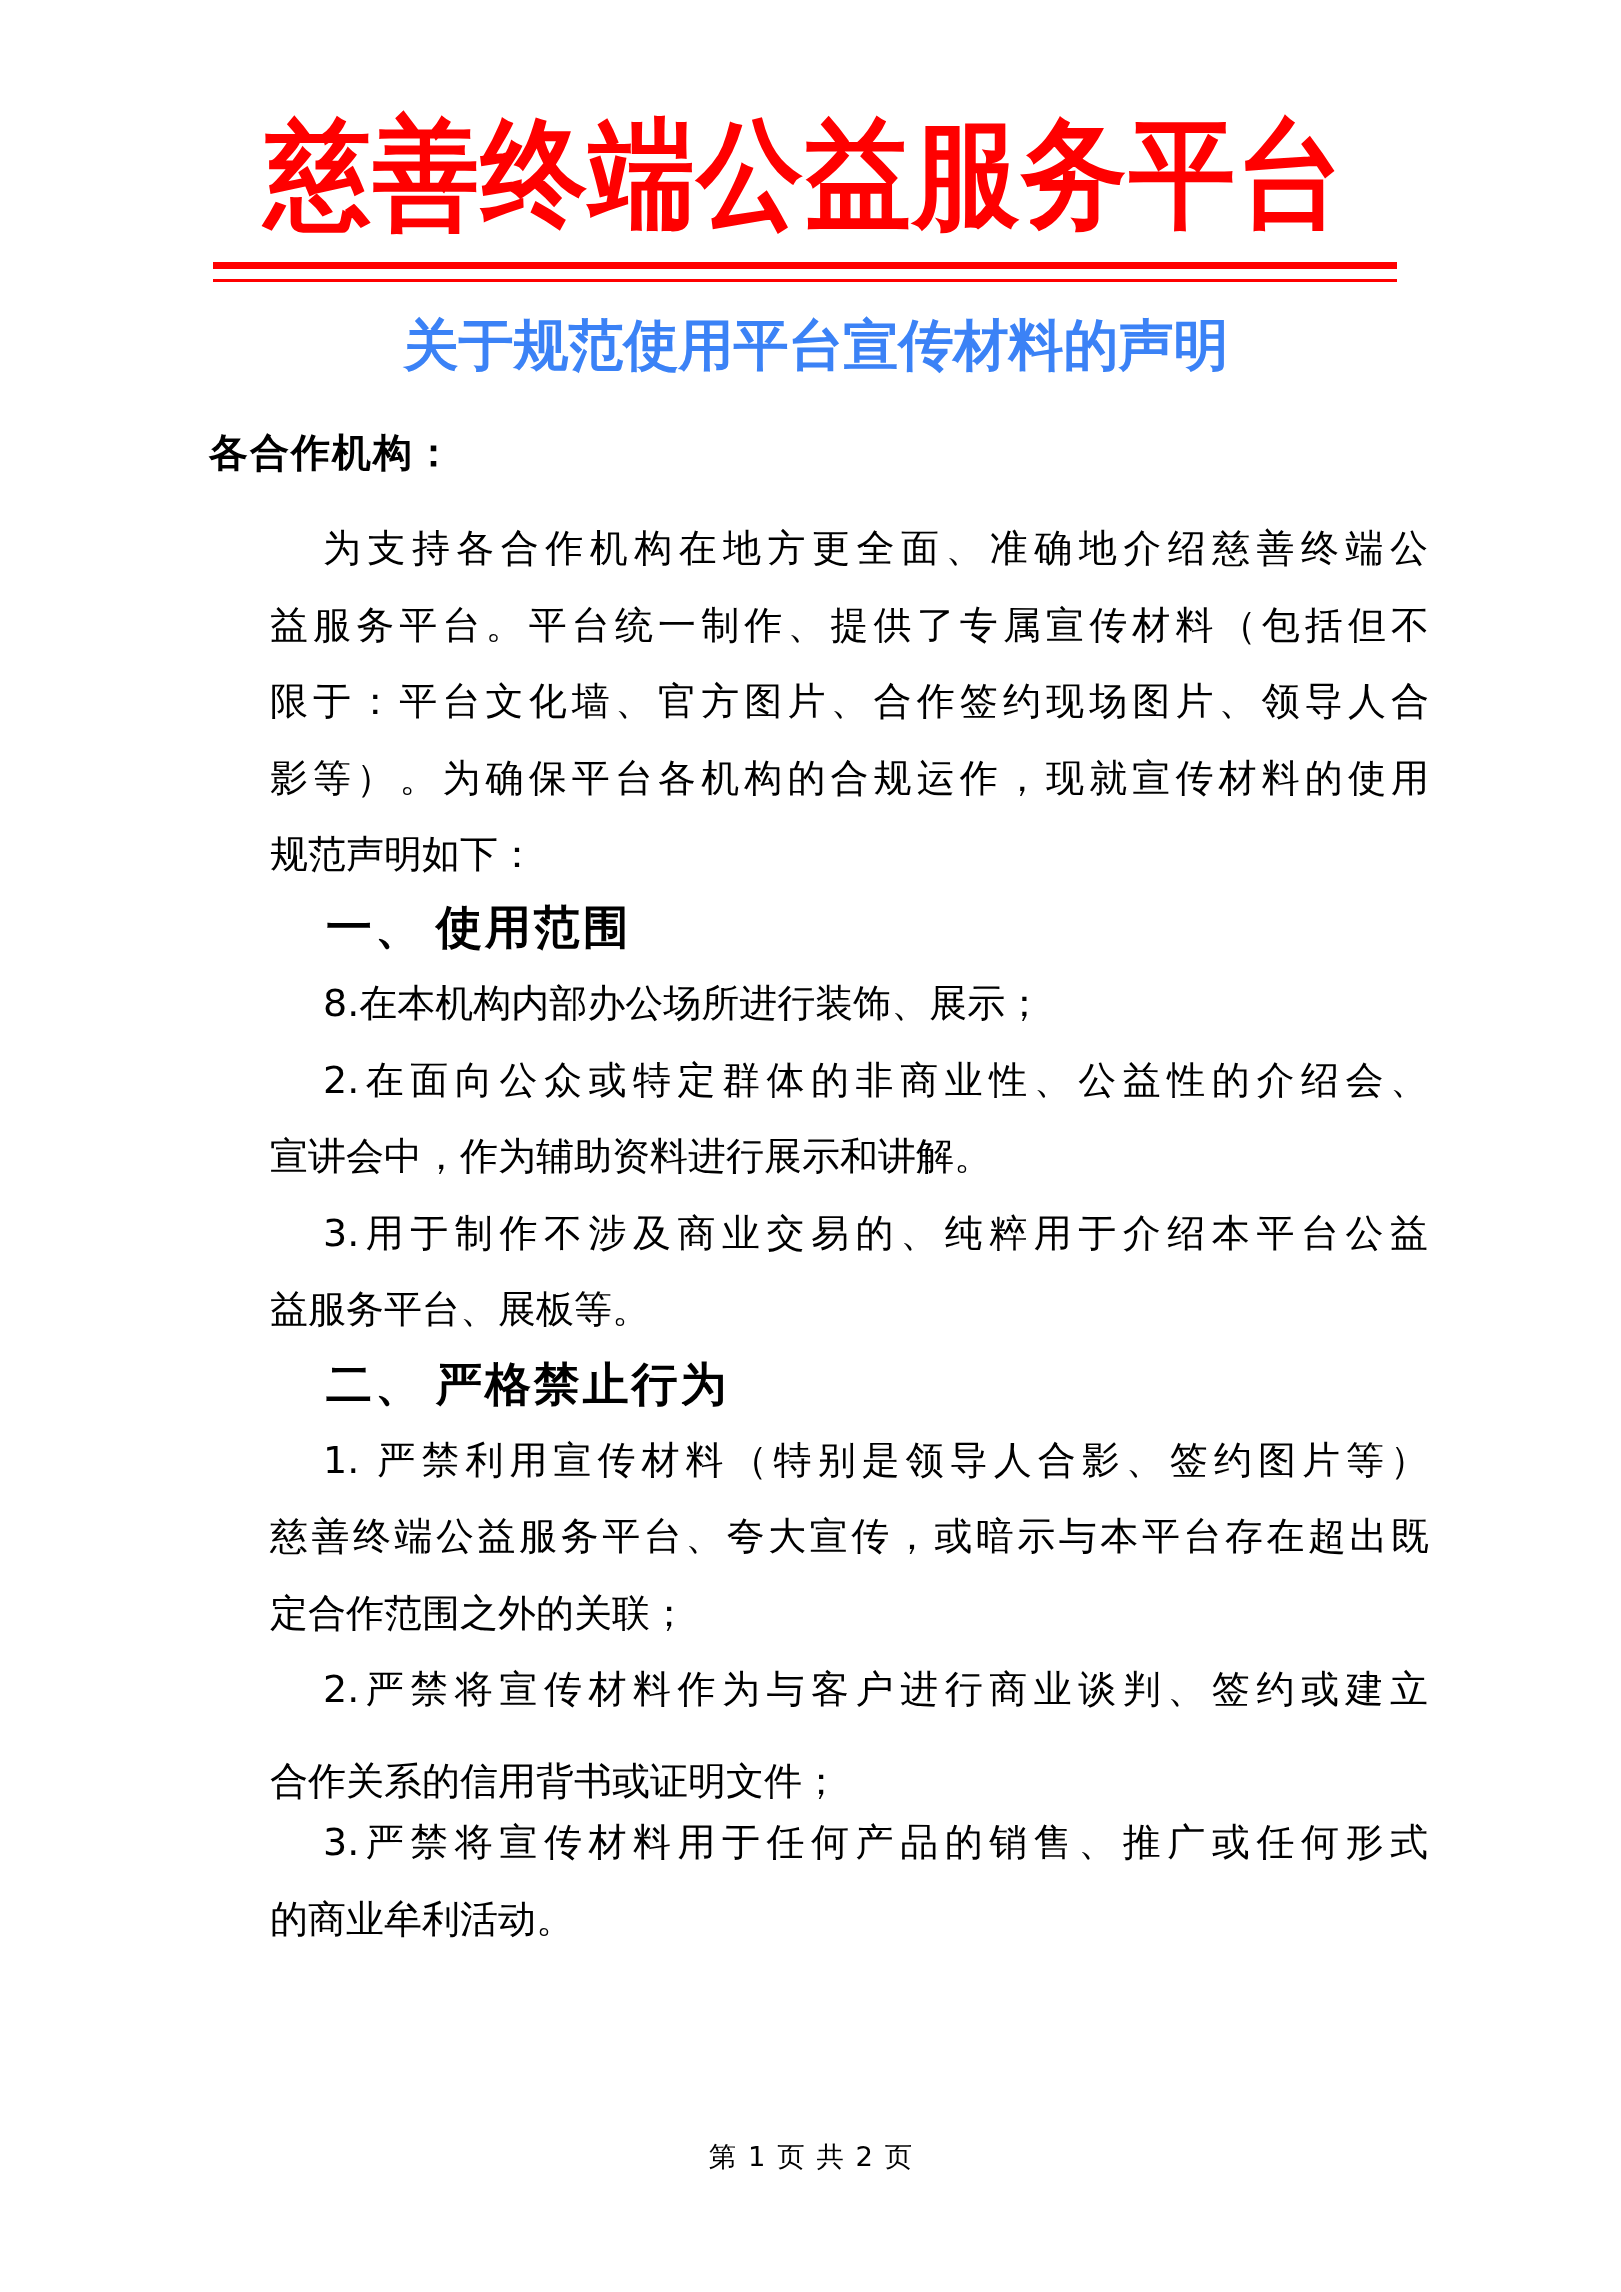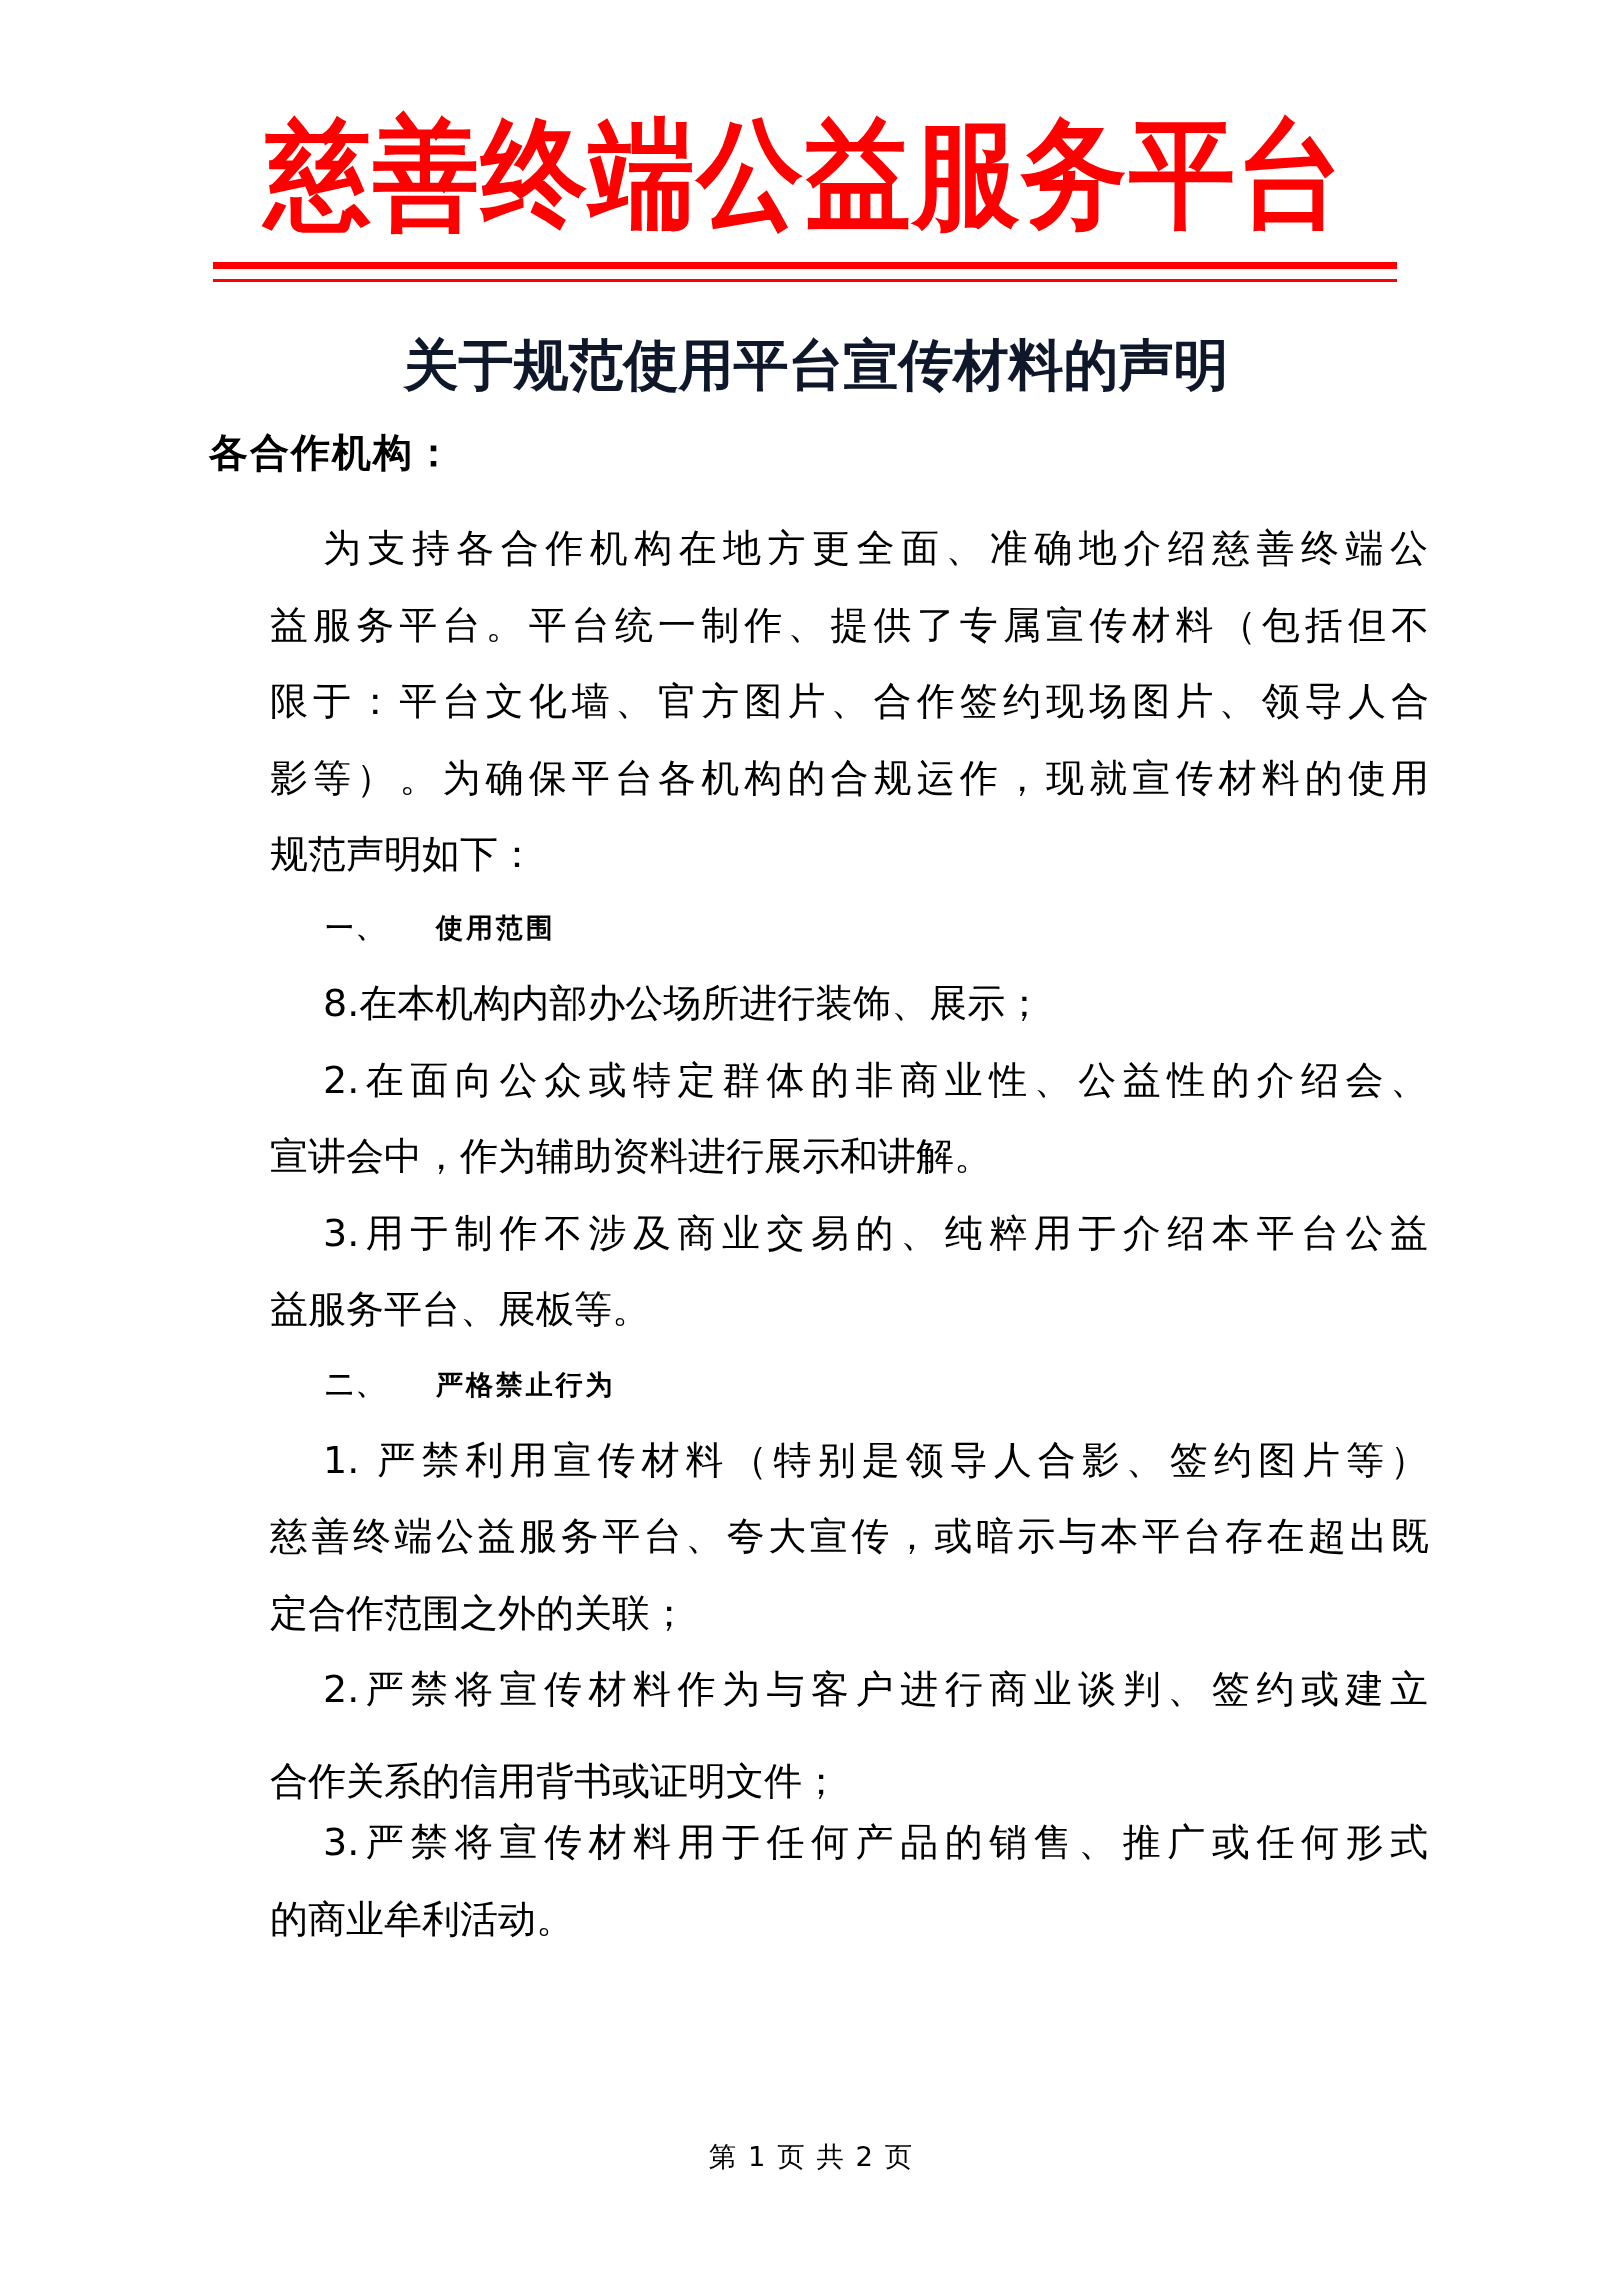--- a/index.html
+++ b/index.html
@@ -52,29 +52,29 @@
       position: absolute;
       left: 213px;
       top: 279px;
       width: 1184px;
       height: 2.9px;
       background: #ff0000;
     }
     .doc-title {
       position: absolute;
       left: 213px;
-      top: 328px;
+      top: 308px;
       width: 1206px;
       height: 74px;
       text-align: center;
       font-family: "DejaVu Serif", "Liberation Serif", serif;
       font-weight: bold;
       font-size: 55px;
       line-height: 74px;
-      color: #0f172a;
+      color: #3b82f6;
       white-space: nowrap;
     }
     .salutation {
       position: absolute;
       left: 209px;
       top: 427px;
       height: 51px;
       font-family: "DejaVu Sans", "Liberation Sans", sans-serif;
       font-weight: bold;
       font-size: 39px;
@@ -102,21 +102,21 @@
     }
     .line.last {
       text-align-last: left;
     }
     .section-heading {
       position: absolute;
       left: 326px;
       height: 59px;
       font-family: "DejaVu Sans", "Liberation Sans", sans-serif;
       font-weight: bold;
-      font-size: 27px;
+      font-size: 46px;
       line-height: 59px;
       color: #000000;
       white-space: nowrap;
       letter-spacing: 2.9px;
     }
     .section-heading .num {
       display: inline-block;
       width: 110px;
     }
     .footer {

